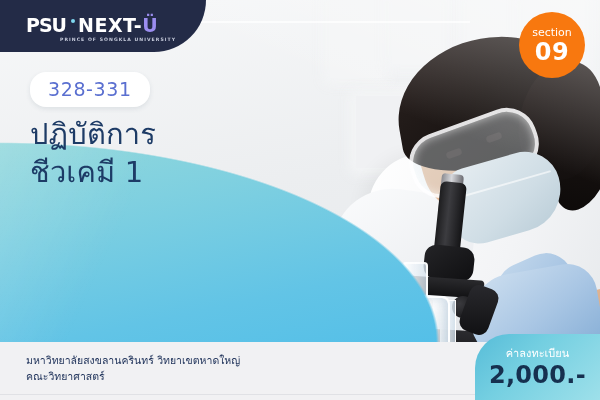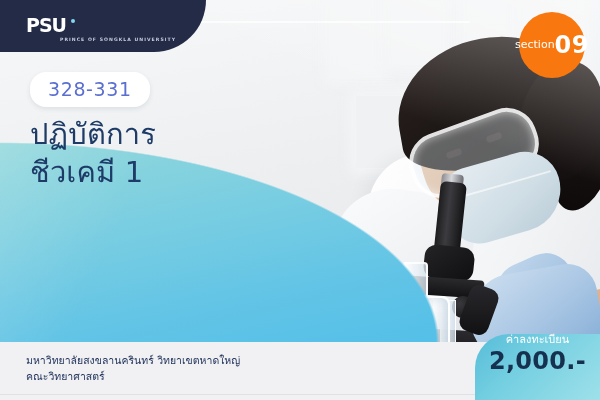--- a/index.html
+++ b/index.html
@@ -324,21 +324,21 @@
     position:absolute;left:30px;top:115px;
     color:#1d3b66;
     font-size:29px;line-height:1.32;font-weight:400;
     letter-spacing:.2px;
   }
 
   
   .section-badge{
     position:absolute;left:519px;top:12px;width:66px;height:66px;
     border-radius:50%;background:#f8780f;
-    display:flex;align-items:center;justify-content:center;
+    display:flex;flex-direction:column;align-items:center;justify-content:center;
     color:#fff;
   }
   .section-badge .s-label{font-size:11px;line-height:1;margin-bottom:2px;font-weight:400;}
   .section-badge .s-num{font-size:24px;line-height:1;font-weight:700;letter-spacing:.5px;}
 
   
   .footer{
     position:absolute;left:0;top:342px;width:600px;height:58px;
     background:#f1f1f3;
   }
@@ -348,21 +348,21 @@
   .org{
     position:absolute;left:26px;top:352px;
     color:#22355c;font-size:10.5px;line-height:1.55;
   }
 
   
   .price{
     position:absolute;left:475px;top:334px;width:125px;height:66px;
     background:linear-gradient(135deg,#56bcd8 0%,#74cfe1 40%,#9ee0ea 100%);
     border-top-left-radius:34px;
-    display:flex;flex-direction:column;align-items:center;justify-content:flex-start;
+    display:flex;flex-direction:column;align-items:center;justify-content:center;
   }
   .price-label{
     color:#ffffff;font-size:11px;line-height:1;margin-bottom:4px;
   }
   .price-amount{
     color:#16304f;font-size:24px;font-weight:700;line-height:1;letter-spacing:.3px;
   }
 </style>
 </head>
 <body>
@@ -432,20 +432,21 @@
 
   <div class="teal"></div>
   <div class="teal-hilite"></div>
   <div class="toprule"></div>
 
   <div class="navy">
     <div class="logo">
       <div class="logo-row">
         <span class="logo-psu">PSU</span>
         <span class="logo-dot"></span>
+        <span class="logo-next"><span>NEXT-</span><span class="logo-u">Ü</span></span>
       </div>
       <div class="logo-sub">PRINCE OF SONGKLA UNIVERSITY</div>
     </div>
   </div>
 
   <div class="code-pill">
     <span>328-331</span>
   </div>
 
   <div class="title">

